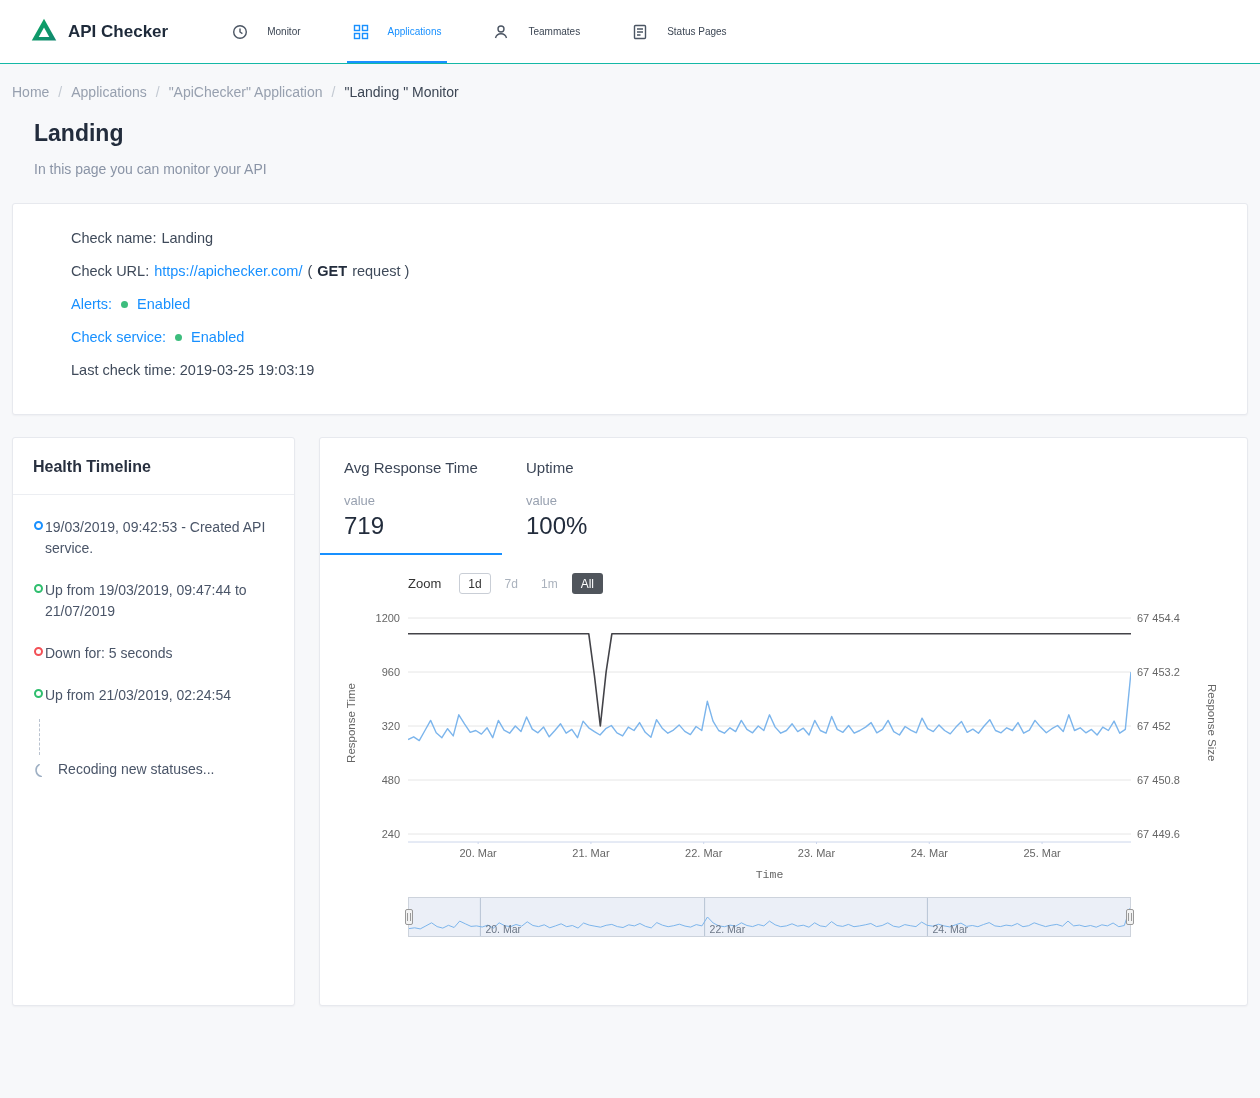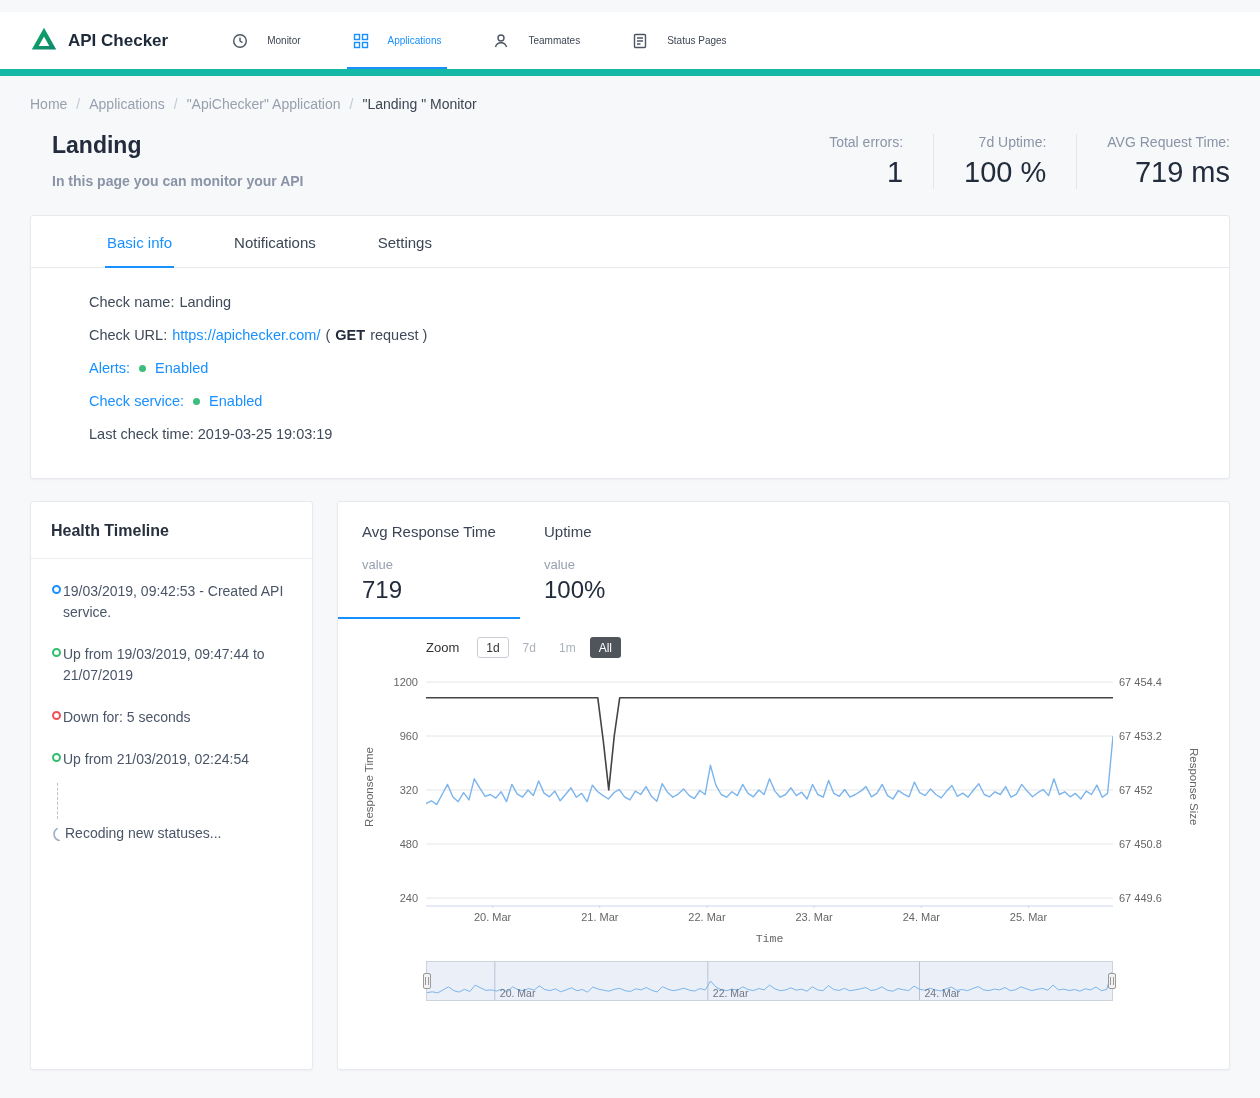--- a/index.html
+++ b/index.html
@@ -1,41 +1,41 @@
 <!DOCTYPE html>
 <html><head>
 <meta charset="utf-8">
 <style>
   * { box-sizing: border-box; }
   html,body { margin:0; padding:0; background:#f7f8fa; }
   body { width:1260px; height:1098px; font-family:"Liberation Sans", sans-serif; color:#3c4654; overflow:hidden; }
 
   
-  .navbar { height:64px; background:#fff; border-bottom:7px solid #14b8a6; display:flex; align-items:center; padding:0 30px;margin-top:12px; }
+  .navbar { height:64px; background:#fff; border-bottom:1px solid #14b8a6; display:flex; align-items:center; padding:0 30px; }
   .brand { display:flex; align-items:center; gap:10px; margin-right:64px; cursor:pointer; }
   .brand-title { font-size:17px; font-weight:700; color:#1e2a3a; }
   .nav-items { display:flex; align-items:stretch; height:100%; gap:52px; }
   .nav-item { position:relative; display:flex; align-items:center; gap:19px; font-size:10px; color:#3c4654; cursor:pointer; }
   .nav-item svg { display:block; }
   .nav-item.active { color:#1890ff; }
   .nav-item.active::after { content:""; position:absolute; left:-6px; right:-6px; bottom:0; height:2px; background:#1890ff; }
 
-  .page { padding:0 30px;margin-top:16px; }
+  .page { padding:0 12px;margin-top:16px; }
 
   
   .breadcrumb { margin-top:20px; font-size:14px; color:#97a0af; display:flex; gap:9px; align-items:center; }
   .crumb { cursor:pointer; }
   .crumb.current { color:#3c4654; cursor:default; }
   .crumb-sep { color:#c3c9d2; }
 
   
   .page-header { display:flex; justify-content:space-between; align-items:flex-start; margin-top:20px; }
   .ph-left { padding-left:22px; }
   .page-title { font-size:23px; font-weight:700; color:#222c3c; }
-  .page-subtitle { margin-top:14px; font-size:14px; color:#8a94a6;font-weight:bold; }
+  .page-subtitle { margin-top:14px; font-size:14px; color:#8a94a6; }
   .stats { display:flex; margin-top:2px; }
   .stat { text-align:right; padding:0 30px; }
   .stat + .stat { border-left:1px solid #e3e6ea; }
   .stat:last-child { padding-right:0; }
   .stat-label { font-size:14px; color:#8a94a6; }
   .stat-value { margin-top:6px; font-size:29px; color:#222c3c; }
 
   
   .card { background:#fff; border:1px solid #e7e9ee; border-radius:3px; box-shadow:0 1px 2px rgba(16,24,40,0.04); }
 
@@ -58,21 +58,21 @@
   .chart-card { flex:1; }
 
   
   .tl-title { padding:20px 20px 18px; font-size:16px; font-weight:700; color:#28303f; border-bottom:1px solid #eceef2; }
   .tl-body { padding:22px 18px 0 21px; }
   .tl-item { display:flex; gap:2px; margin-bottom:21px; font-size:14px; color:#4a5568; line-height:1.5; }
   .tl-dot { flex:none; width:9px; height:9px; border-radius:50%; background:#fff; border:2px solid #1890ff; margin-top:4px; }
   .tl-dot.green { border-color:#2fbe6e; }
   .tl-dot.red { border-color:#f25056; }
   .tl-dash { margin:-8px 0 6px 5px; height:36px; border-left:1px dashed #b9c2cf; width:0; }
-  .tl-pending { display:flex; align-items:flex-start; font-size:14px; color:#4a5568; }
+  .tl-pending { display:flex; gap:11px; align-items:flex-start; font-size:14px; color:#4a5568; }
   .tl-pending svg { margin-top:3px; flex:none; }
 
   
   .metric-tabs { display:flex; }
   .metric-tab { padding:21px 24px 13px; border-bottom:2px solid transparent; cursor:pointer; }
   .metric-tab.active { border-bottom-color:#1890ff; }
   .metric-title { font-size:15px; color:#3b4556; }
   .metric-value-label { margin-top:17px; font-size:13px; color:#98a1b0; }
   .metric-value { margin-top:4px; font-size:24px; color:#222c3c; }
 
@@ -175,42 +175,23 @@
     <span class="crumb">"ApiChecker" Application</span>
     <span class="crumb-sep">/</span>
     <span class="crumb current">"Landing " Monitor</span>
   </nav>
 
   <div class="page-header">
     <div class="ph-left">
       <div class="page-title">Landing</div>
       <div class="page-subtitle">In this page you can monitor your API</div>
     </div>
-    <div class="stats">
-      <div class="stat">
-        <div class="stat-label">Total errors:</div>
-        <div class="stat-value">1</div>
-      </div>
-      <div class="stat">
-        <div class="stat-label">7d Uptime:</div>
-        <div class="stat-value">100 %</div>
-      </div>
-      <div class="stat">
-        <div class="stat-label">AVG Request Time:</div>
-        <div class="stat-value">719 ms</div>
-      </div>
-    </div>
   </div>
 
   <section class="card info-card">
-    <div class="tabs">
-      <div class="tab active">Basic info</div>
-      <div class="tab">Notifications</div>
-      <div class="tab">Settings</div>
-    </div>
     <div class="info-body">
       <div class="info-line">
         <span>Check name:</span>
         <span>Landing</span>
       </div>
       <div class="info-line">
         <span>Check URL:</span>
         <span class="link">https://apichecker.com/</span>
         <span>(</span>
         <span class="bold">GET</span>

